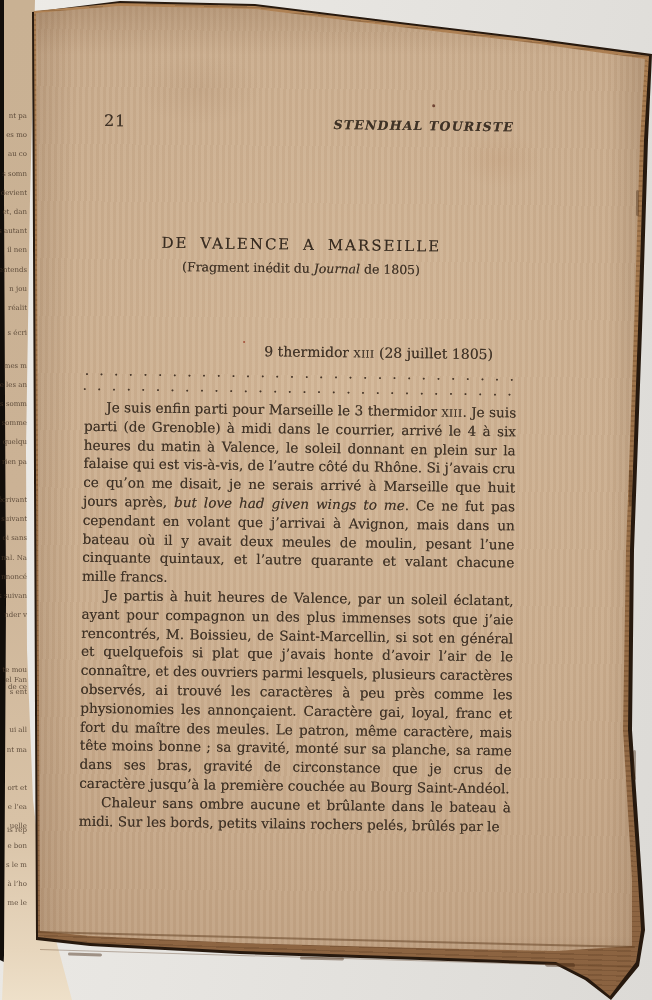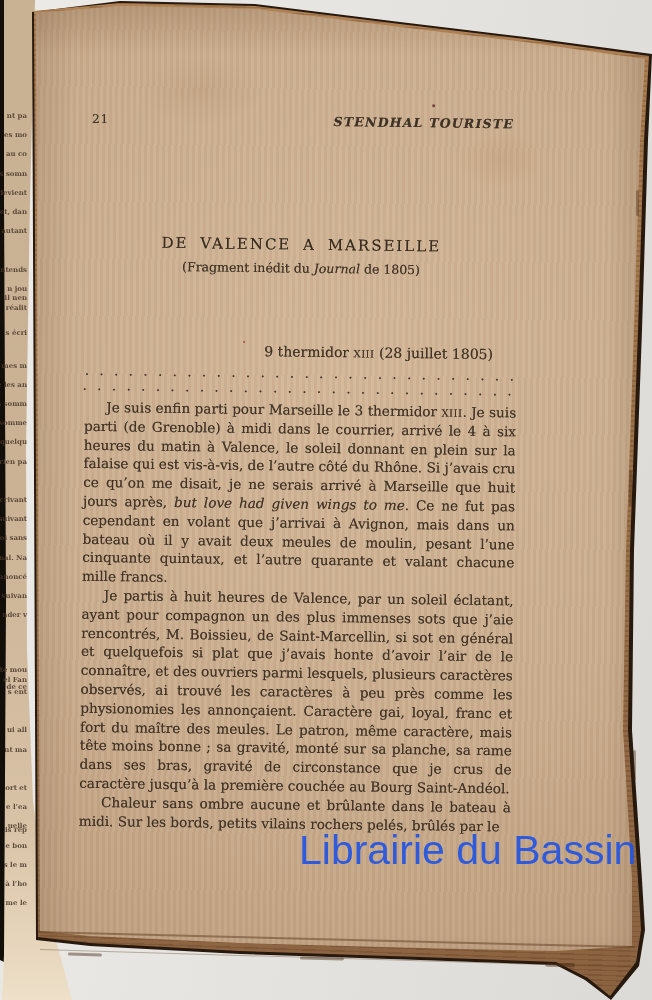--- a/index.html
+++ b/index.html
@@ -10,21 +10,21 @@
   
   .black-spine{background:#120e0a;
     clip-path:polygon(0 0,10px 0,7px 300px,9px 700px,10px 950px,4px 962px,0 960px);}
   
   .facing-page{
     background-image:
       linear-gradient(270deg, rgba(60,35,15,.5) 0 2px, rgba(60,35,15,.18) 8px, transparent 16px),
       linear-gradient(180deg,#c9b193 0%,#cbb295 50%,#d8c2a6 82%,#e7d6bd 95%,#eee0c9 100%);
     clip-path:polygon(4px 0,35px 0,30px 200px,26px 450px,27px 650px,33px 800px,45px 900px,
       60px 955px,72px 1000px,2px 1000px,4px 955px,6px 600px,4px 200px);}
-  .spine-lines{position:absolute;left:0;top:0;width:30px;height:1000px;overflow:hidden;font-weight:bold;}
+  .spine-lines{position:absolute;left:0;top:0;width:30px;height:1000px;overflow:hidden;}
   .spine-frag{position:absolute;right:3px;white-space:nowrap;font-size:7px;line-height:8px;
     color:#4a392a;filter:blur(.45px);opacity:.85;}
   
   .edge-rim{background:#27190e;
     clip-path:polygon(32px 12px,120px 1px,255px 4px,400px 22px,525px 37px,652px 54px,
       648px 140px,642px 330px,634px 550px,632px 730px,642px 880px,645px 930px,639px 966px,
       611px 1000px,585px 980px,556px 965px,420px 960px,240px 954px,90px 946px,36px 940px);}
   .edge-band{
     background-image:
       repeating-linear-gradient(2deg, rgba(60,35,15,.18) 0 1.5px, transparent 1.5px 5px),
@@ -49,21 +49,21 @@
       linear-gradient(0deg, rgba(90,60,35,.24) 0, transparent 65px),
       linear-gradient(180deg, rgba(120,85,55,.26) 0, transparent 55px);
     clip-path:polygon(36px 13px,120px 6px,255px 9px,400px 27px,525px 42px,645px 59px,
       640px 140px,634px 330px,626px 550px,623px 730px,632px 880px,632px 946px,
       556px 951px,420px 948px,240px 943px,90px 936px,40px 931px);}
   
   .page-content{color:#3f3226;text-shadow:0 0 .5px rgba(63,50,38,.65);
     transform:rotate(.75deg);transform-origin:100px 120px;}
   .header-row{position:absolute;left:88px;top:111px;width:430px;display:flex;
     justify-content:space-between;align-items:baseline;}
-  .page-num{font-size:12px;letter-spacing:1px;margin-left:4px;}
+  .page-num{font-size:16px;letter-spacing:1px;margin-left:16px;}
   .running-title{font-style:italic;font-weight:600;font-size:12.5px;letter-spacing:1.2px;margin-right:4px;}
   .chap-title{position:absolute;left:88px;top:233px;width:430px;text-align:center;
     font-size:15px;letter-spacing:2px;word-spacing:5px;color:#382c21;}
   .chap-subtitle{position:absolute;left:88px;top:258px;width:430px;text-align:center;font-size:12.5px;}
   .dateline{position:absolute;left:88px;top:341px;width:430px;box-sizing:border-box;
     text-align:right;padding-right:22px;font-size:14px;}
   .dots{position:absolute;width:436px;overflow:hidden;white-space:nowrap;
     letter-spacing:10.2px;font-size:14px;line-height:9px;height:10px;color:#463528;}
   .dots-1{left:88px;top:366px;}
   .dots-2{left:86px;top:381px;}
@@ -100,21 +100,21 @@
   <div class="abs black-spine"></div>
   <div class="abs facing-page"></div>
   <div class="spine-lines">
       <div class="spine-frag" style="top: 112px;">nt pa</div>
       <div class="spine-frag" style="top: 131.2px;">es mo</div>
       <div class="spine-frag" style="top: 150.4px;">au co</div>
       <div class="spine-frag" style="top: 169.6px;">s somn</div>
       <div class="spine-frag" style="top: 188.8px;">devient</div>
       <div class="spine-frag" style="top: 208px;">et, dan</div>
       <div class="spine-frag" style="top: 227.2px;">s autant</div>
-      <div class="spine-frag" style="top: 246.4px; margin-top: 48px;">il nen</div>
+      <div class="spine-frag" style="top: 246.4px;">il nen</div>
       <div class="spine-frag" style="top: 265.6px;">entends</div>
       <div class="spine-frag" style="top: 284.8px; text-align: center;">n jou</div>
       <div class="spine-frag" style="top: 304px;">réalit</div>
       <div class="spine-frag" style="top: 329px; text-align: right;">s écri</div>
       <div class="spine-frag" style="top: 361.6px;">mes m</div>
       <div class="spine-frag" style="top: 380.8px; margin-left: 8px;">e les an</div>
       <div class="spine-frag" style="top: 400px;">s somm</div>
       <div class="spine-frag" style="top: 419.2px;">a somme</div>
       <div class="spine-frag" style="top: 438.4px;">quelqu</div>
       <div class="spine-frag" style="top: 457.6px;">s rien pa</div>
@@ -174,14 +174,13 @@
 
   <div class="crease crease-1"></div>
   <div class="crease crease-2"></div>
   <div class="dash dash-1"></div>
   <div class="dash dash-2"></div>
   <div class="dash dash-3"></div>
   <div class="fleck fleck-1"></div>
   <div class="fleck fleck-2"></div>
   <div class="fleck fleck-3"></div>
 
-  <div class="watermark">Librairie du Bassin</div>
 </div>
 
 </body></html>

